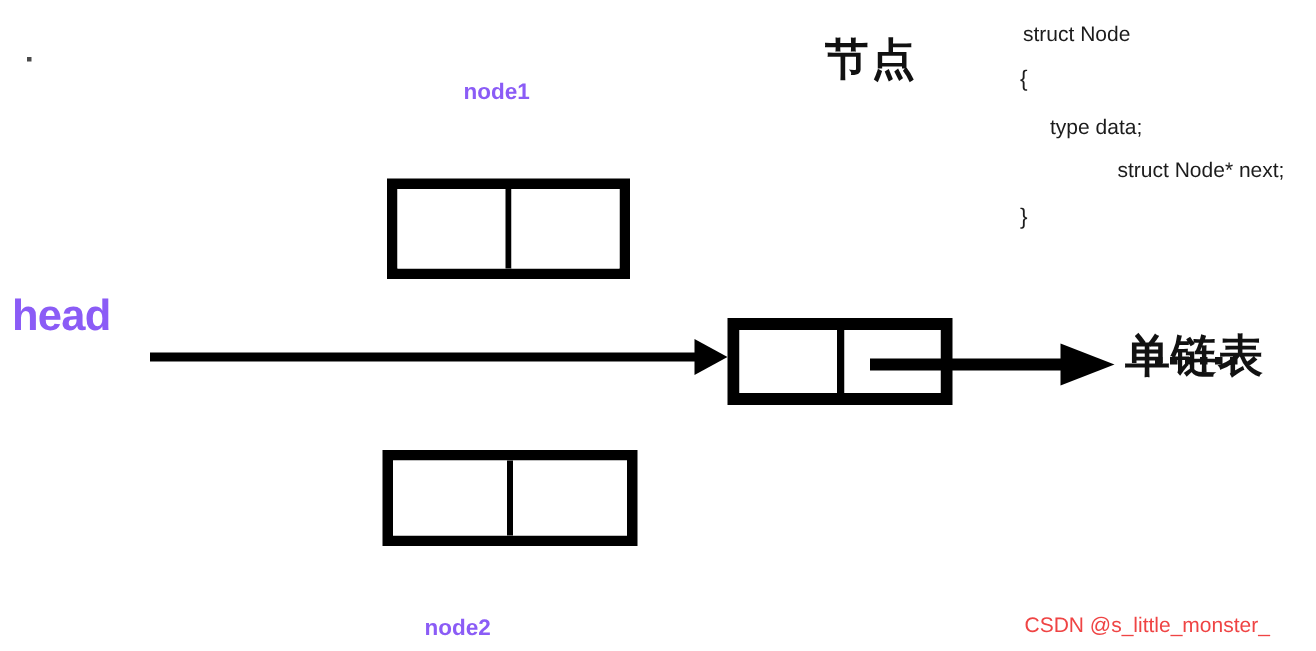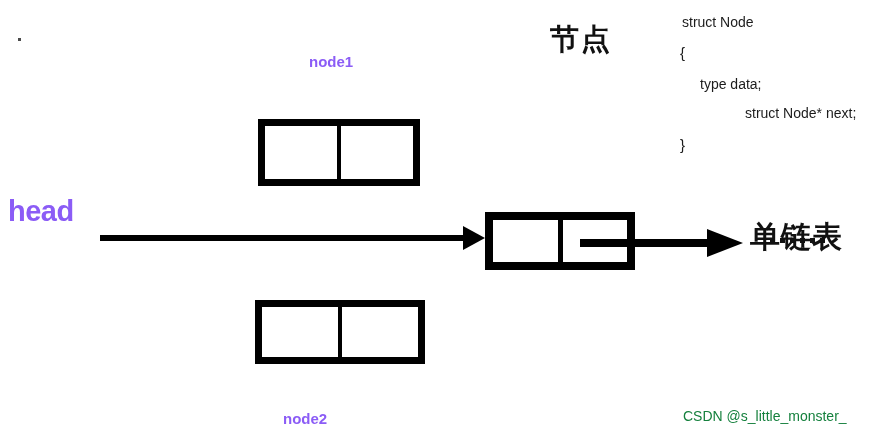--- a/index.html
+++ b/index.html
@@ -140,21 +140,21 @@
     left: 18px; top: 38px;
     width: 3px; height: 3px;
     background: #4a4a4a;
   }
 
   
   #watermark {
     position: absolute;
     left: 683px; top: 408px;
     font-size: 14px;
-    color: #15803d;
+    color: #ef4444;
     white-space: nowrap;
     font-family: "Liberation Sans", "DejaVu Sans", sans-serif;
   }
 </style>
 </head>
 <body>
 
 <div id="canvas">
 
   <div id="speck" class="abs"></div>

